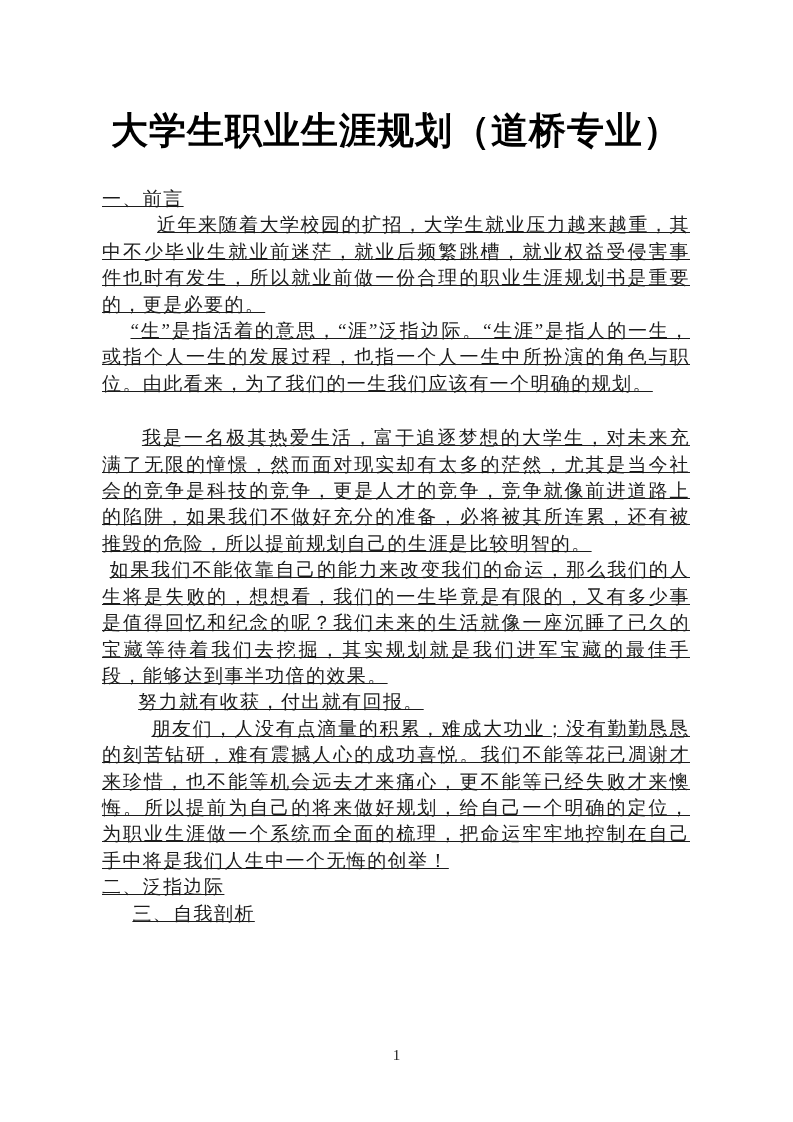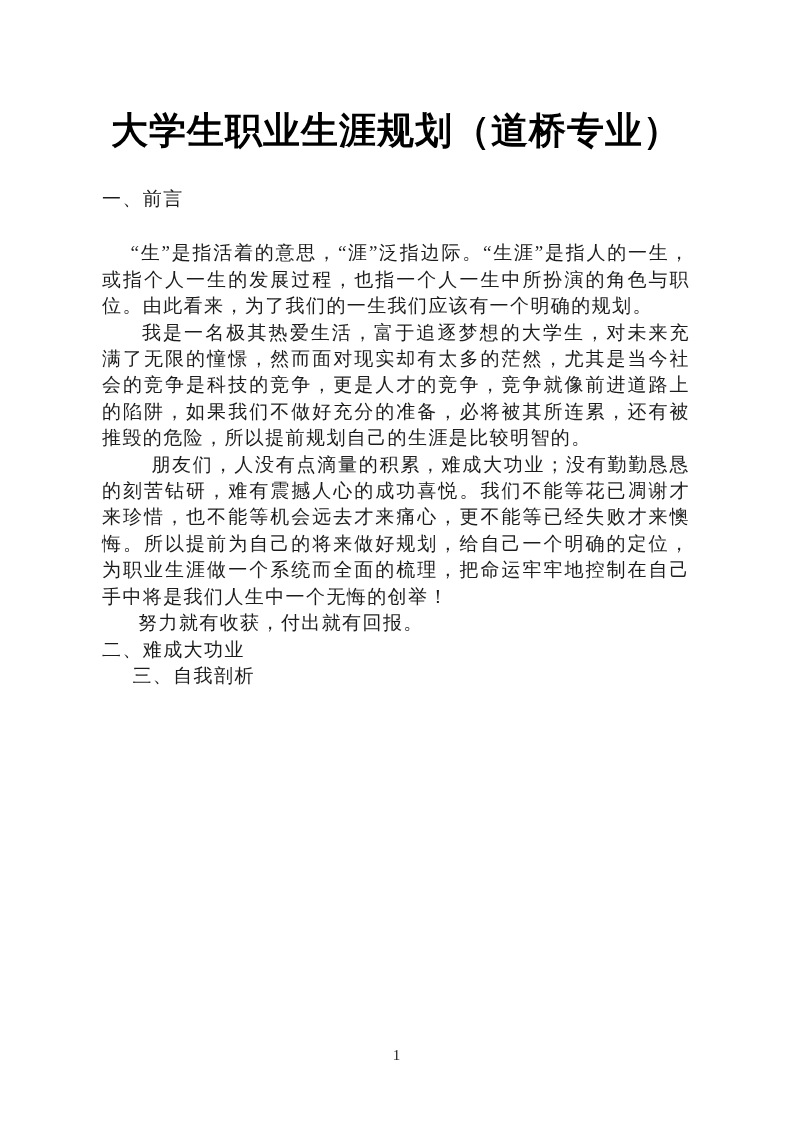--- a/index.html
+++ b/index.html
@@ -35,20 +35,21 @@
   }
   .para {
     margin: 0;
     padding: 0;
     font-size: 19px;
     line-height: 26.4px;
     letter-spacing: 1.4px;
     text-align: justify;
     text-justify: inter-ideograph;
     word-break: break-all;
+    text-decoration: underline;
   }
   .para.heading {
     text-align: left;
   }
   .page-number {
     position: absolute;
     left: 0;
     right: 0;
     bottom: 58px;
     text-align: center;
@@ -58,22 +59,24 @@
 </style>
 </head>
 <body>
 
 <div class="page">
   <h1 class="doc-title">大学生职业生涯规划（道桥专业）</h1>
 
   <div class="doc-body">
 
   <p class="para heading" style="text-indent: 0em;"><span>一、前言</span></p>
-      <p class="para body" style="text-indent: 1.5em; margin-top: 28px;"><span>“生”是指活着的意思，“涯”泛指边际。“生涯”是指人的一生，或指个人一生的发展过程，也指一个人一生中所扮演的角色与职位。由此看来，为了我们的一生我们应该有一个明确的规划。</span></p>
-      <p class="para body" style="text-indent: 2.1em;"><span>我是一名极其热爱生活，富于追逐梦想的大学生，对未来充满了无限的憧憬，然而面对现实却有太多的茫然，尤其是当今社会的竞争是科技的竞争，更是人才的竞争，竞争就像前进道路上的陷阱，如果我们不做好充分的准备，必将被其所连累，还有被推毁的危险，所以提前规划自己的生涯是比较明智的。</span></p>
+      <p class="para body" style="text-indent: 2.9em;"><span>近年来随着大学校园的扩招，大学生就业压力越来越重，其中不少毕业生就业前迷茫，就业后频繁跳槽，就业权益受侵害事件也时有发生，所以就业前做一份合理的职业生涯规划书是重要的，更是必要的。</span></p>
+      <p class="para body" style="text-indent: 1.5em;"><span>“生”是指活着的意思，“涯”泛指边际。“生涯”是指人的一生，或指个人一生的发展过程，也指一个人一生中所扮演的角色与职位。由此看来，为了我们的一生我们应该有一个明确的规划。</span></p>
+      <p class="para body" style="text-indent: 2.1em; margin-top: 28px;"><span>我是一名极其热爱生活，富于追逐梦想的大学生，对未来充满了无限的憧憬，然而面对现实却有太多的茫然，尤其是当今社会的竞争是科技的竞争，更是人才的竞争，竞争就像前进道路上的陷阱，如果我们不做好充分的准备，必将被其所连累，还有被推毁的危险，所以提前规划自己的生涯是比较明智的。</span></p>
+      <p class="para body" style="text-indent: 0.4em;"><span>如果我们不能依靠自己的能力来改变我们的命运，那么我们的人生将是失败的，想想看，我们的一生毕竟是有限的，又有多少事是值得回忆和纪念的呢？我们未来的生活就像一座沉睡了已久的宝藏等待着我们去挖掘，其实规划就是我们进军宝藏的最佳手段，能够达到事半功倍的效果。</span></p>
+      <p class="para body" style="text-indent: 1.9em;"><span>努力就有收获，付出就有回报。</span></p>
       <p class="para body" style="text-indent: 2.6em;"><span>朋友们，人没有点滴量的积累，难成大功业；没有勤勤恳恳的刻苦钻研，难有震撼人心的成功喜悦。我们不能等花已凋谢才来珍惜，也不能等机会远去才来痛心，更不能等已经失败才来懊悔。所以提前为自己的将来做好规划，给自己一个明确的定位，为职业生涯做一个系统而全面的梳理，把命运牢牢地控制在自己手中将是我们人生中一个无悔的创举！</span></p>
-      <p class="para body" style="text-indent: 1.9em;"><span>努力就有收获，付出就有回报。</span></p>
-      <p class="para heading" style="text-indent: 0em;"><span>二、难成大功业</span></p>
+      <p class="para heading" style="text-indent: 0em;"><span>二、泛指边际</span></p>
       <p class="para heading" style="text-indent: 1.6em;"><span>三、自我剖析</span></p>
     </div>
 
   <div class="page-number">1</div>
 </div>
 
 </body></html>

